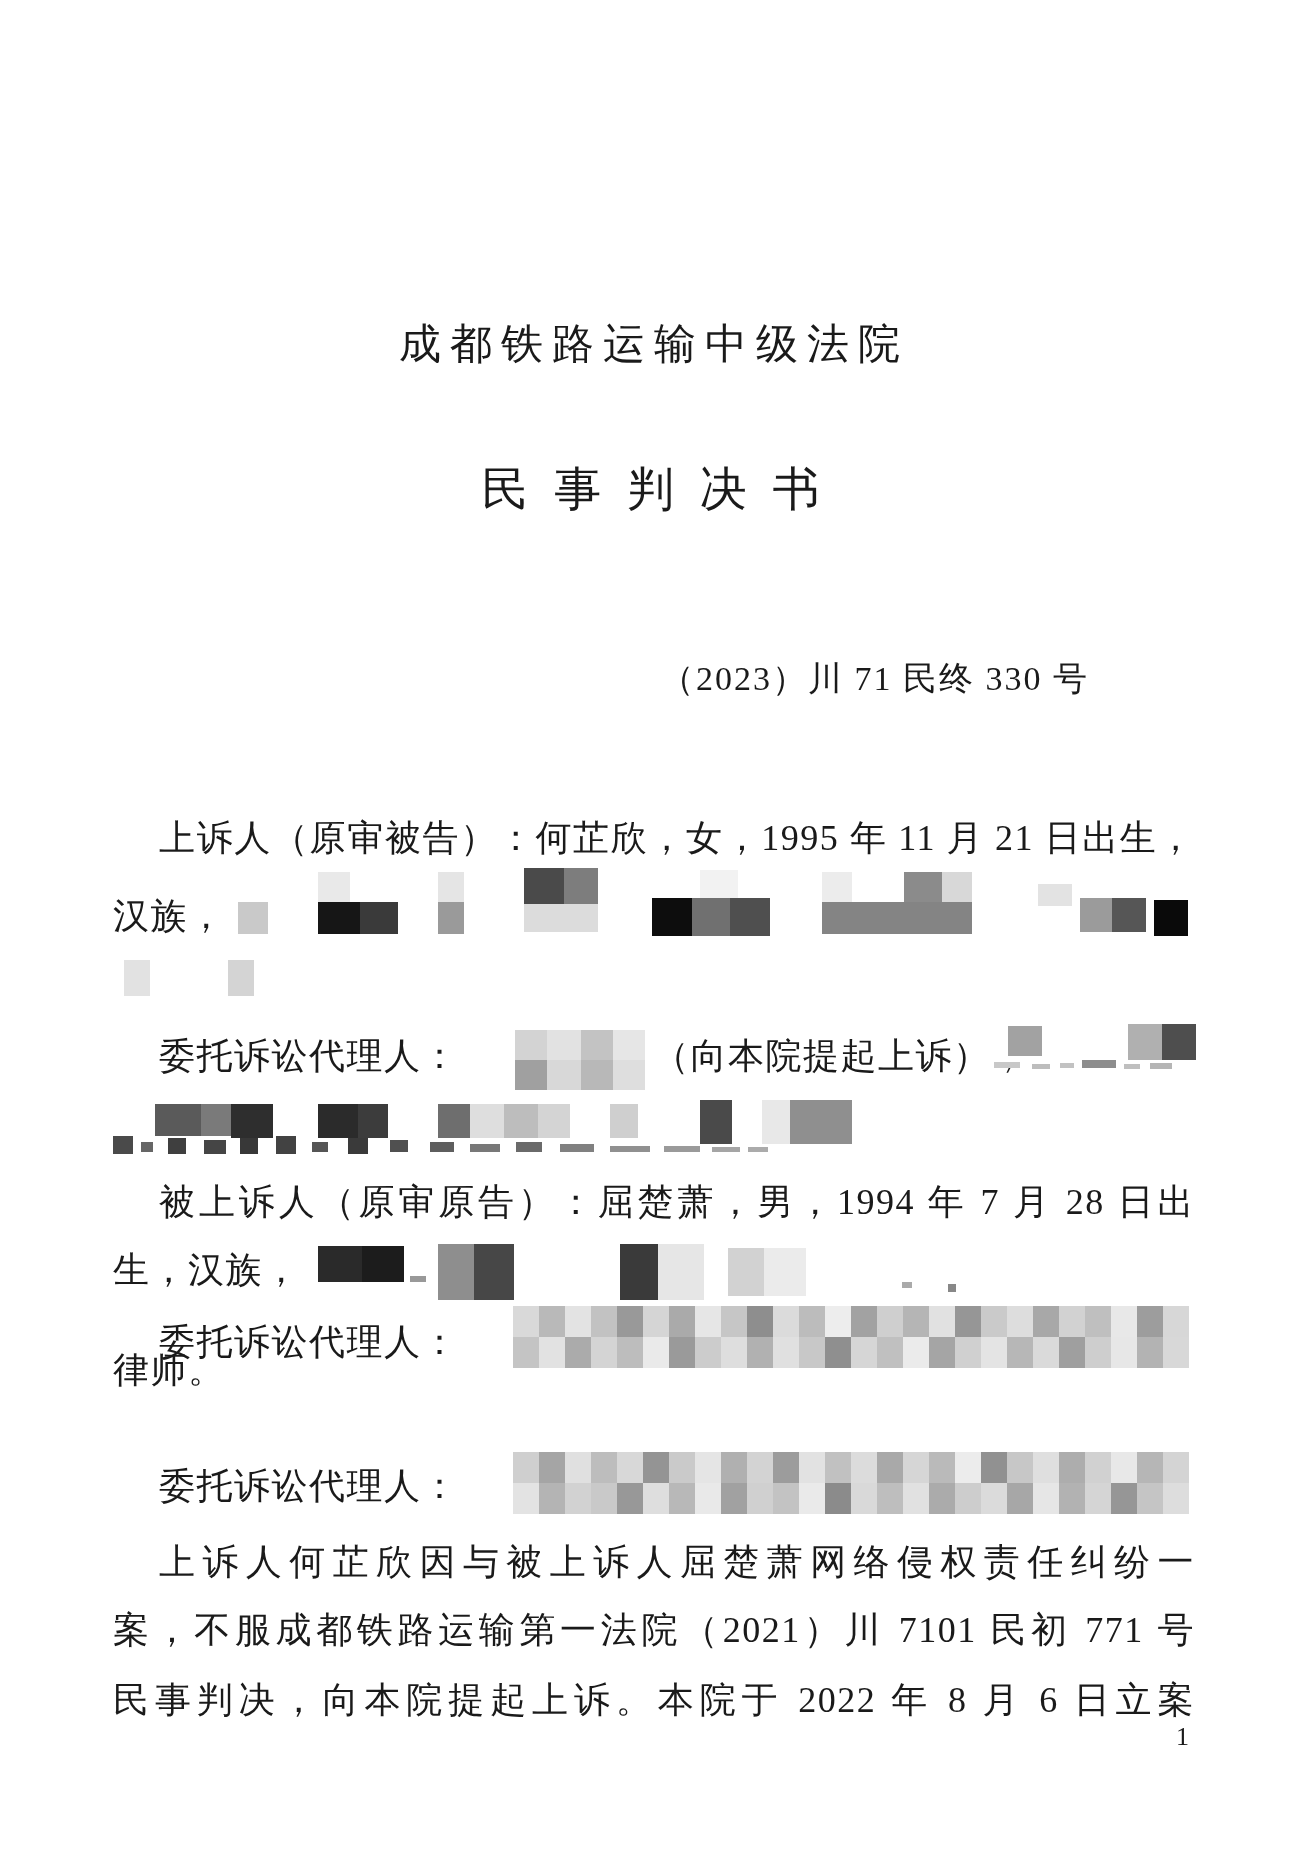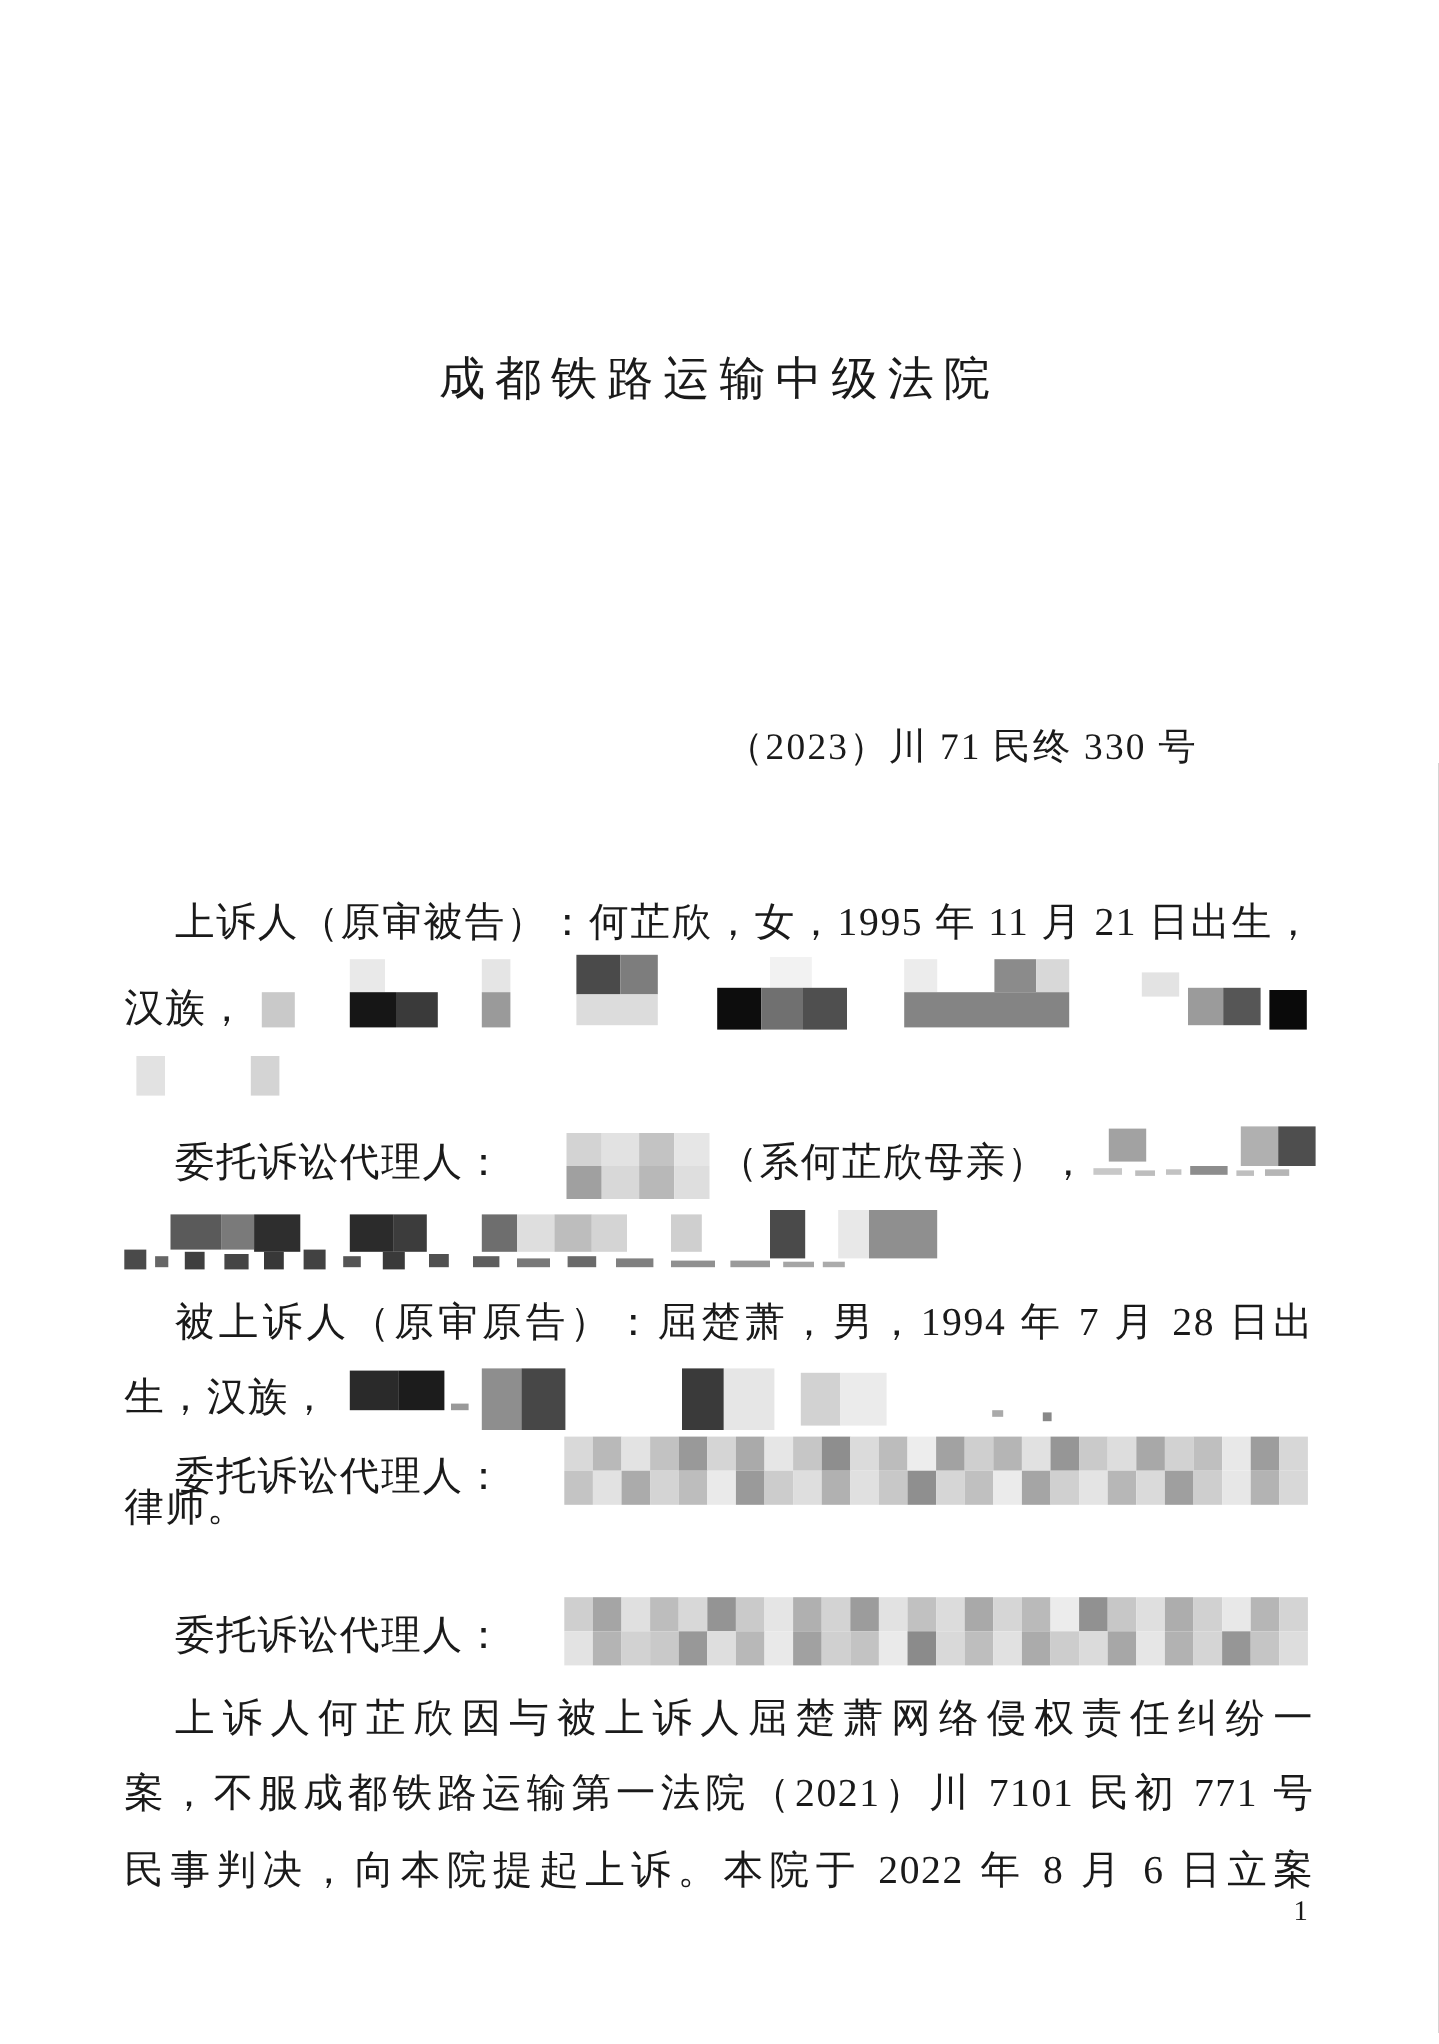--- a/index.html
+++ b/index.html
@@ -48,30 +48,31 @@
     font-size:26px;
   }
 </style>
 </head>
 <body>
 
 <div class="page">
 
   <div class="court-title">成都铁路运输中级法院</div>
 
+  <div class="doc-type">民 事 判 决 书</div>
 
   <div class="case-no">（2023）川 71 民终 330 号</div>
 
   <div class="bl just indent" style="top:816px">上诉人（原审被告）：何芷欣，女，1995 年 11 月 21 日出生，</div>
 
   <div class="bl" style="top:894px">汉族，</div>
 
   <div class="bl" style="top:1034px">
     <span class="abs" style="left:46px">委托诉讼代理人：</span>
-    <span class="abs" style="left:540px">（系何芷欣母亲），</span>
+    <span class="abs" style="left:540px">（向本院提起上诉），</span>
   </div>
 
   <div class="bl just indent" style="top:1180px">被上诉人（原审原告）：屈楚萧，男，1994 年 7 月 28 日出</div>
 
   <div class="bl" style="top:1248px">生，汉族，</div>
 
   <div class="bl" style="top:1320px">
     <span class="abs" style="left:46px">委托诉讼代理人：</span>
   </div>
 

